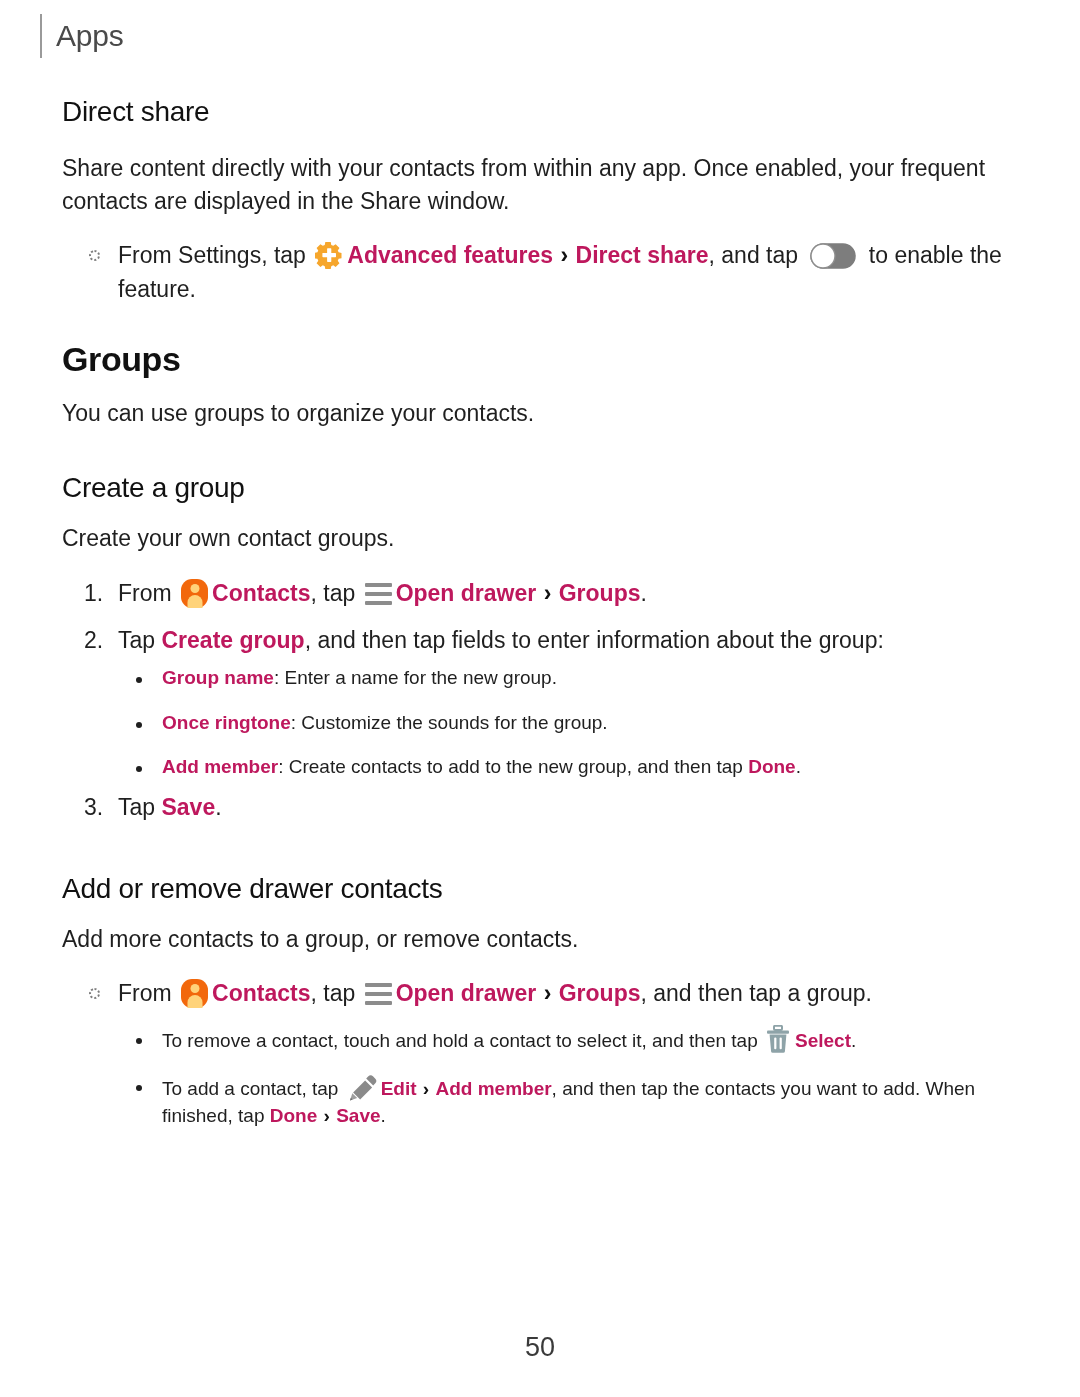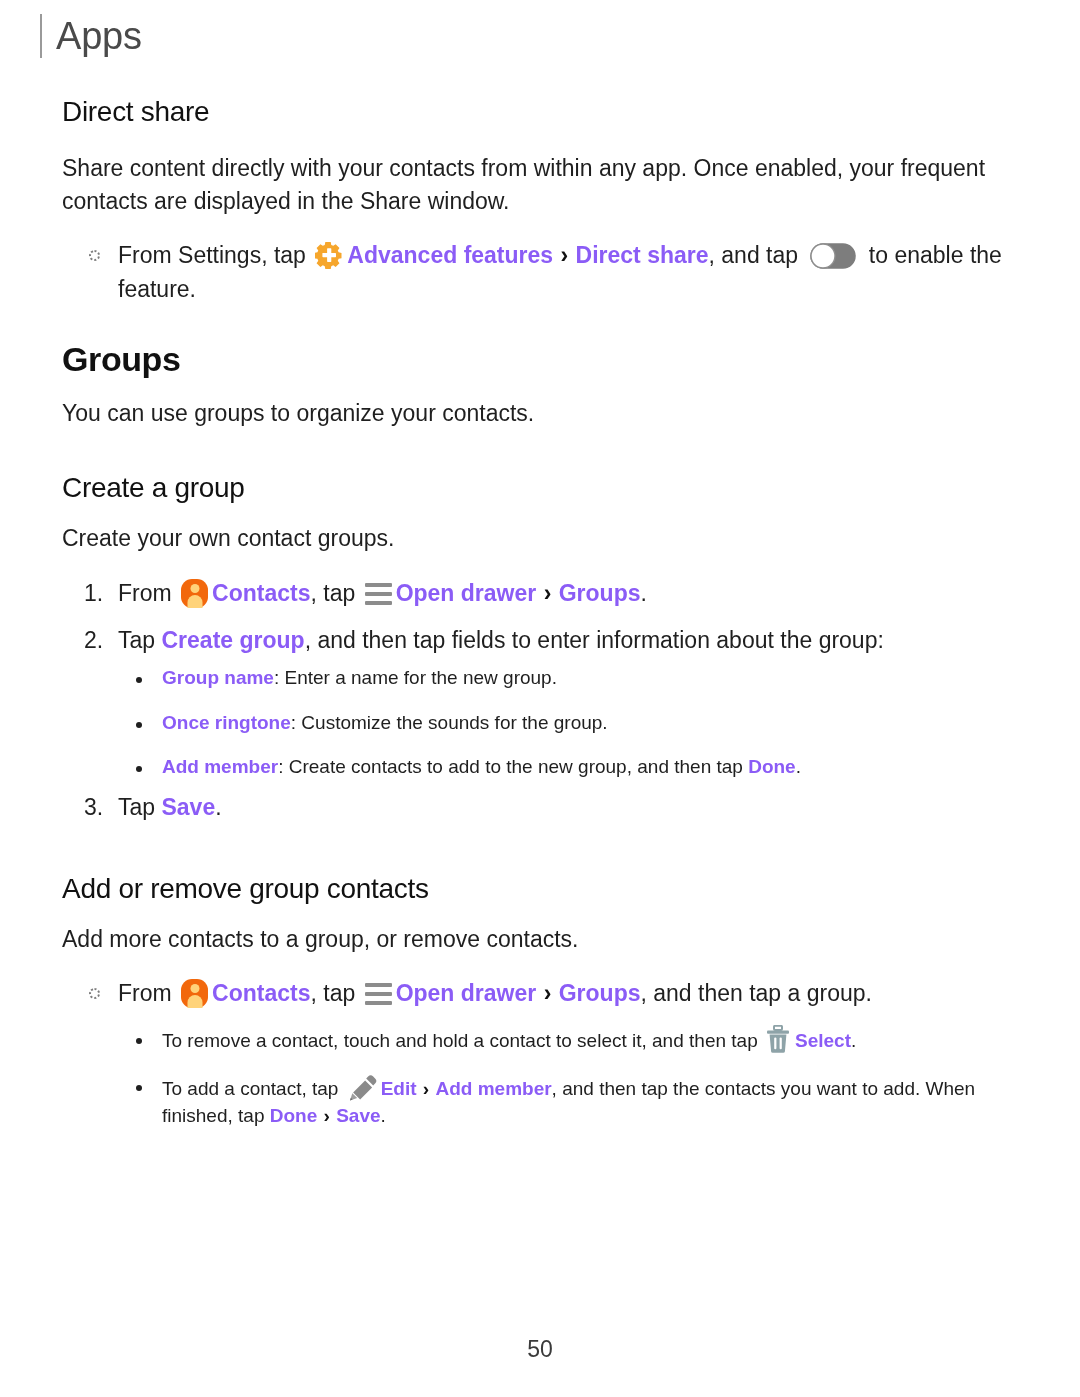--- a/index.html
+++ b/index.html
@@ -33,21 +33,21 @@
     height: 44px;
   }
   .header-rule {
     width: 2px;
     height: 44px;
     background: #9a9a9a;
     margin-right: 14px;
   }
   .header-title {
     font-family: "Liberation Sans", sans-serif;
-    font-size: 38px;
+    font-size: 30px;
     font-weight: 400;
     color: #4a4a4a;
     letter-spacing: -0.2px;
     line-height: 1;
   }
 
   
   .content {
     position: absolute;
     top: 96px;
@@ -150,21 +150,21 @@
     left: 18px;
     top: 13px;
     width: 6px;
     height: 6px;
     border-radius: 50%;
     background: #1f1f1f;
   }
 
   b, .b {
     font-weight: 700;
-    color: #8b5cf6;
+    color: #be185d;
   }
   .chev {
     font-weight: 700;
     color: #111111;
     padding: 0 1px;
   }
 
   
   .ic {
     display: inline-block;
@@ -232,21 +232,21 @@
   .ic-pencil { width: 30px; height: 30px; vertical-align: -7px; }
 
   
   .page-number {
     position: absolute;
     bottom: 34px;
     left: 0;
     width: 1080px;
     text-align: center;
     font-family: "Liberation Sans", sans-serif;
-    font-size: 23px;
+    font-size: 27px;
     color: #3a3a3a;
   }
 </style>
 </head>
 <body>
 
 <div class="page">
 
   <div class="running-header">
     <div class="header-rule"></div>
@@ -313,21 +313,21 @@
       </li>
 
       <li class="num-item">
         <span class="num-marker">3.</span>
         <span>Tap </span><b class="b">Save</b><span>.</span>
       </li>
     </ol>
 
     <div class="spacer-lg"></div>
 
-    <h2 class="sec-title" style="margin-bottom:18px;">Add or remove group contacts</h2>
+    <h2 class="sec-title" style="margin-bottom:18px;">Add or remove drawer contacts</h2>
     <p class="body">Add more contacts to a group, or remove contacts.</p>
 
     <ul class="hollow-list">
       <li class="hollow-item" style="">
         <span class="hollow-bullet"></span>
         <span>From </span><span class="ic ic-contacts"></span><b class="b">Contacts</b><span>, tap </span><span class="ic ic-drawer"><span></span><span></span><span></span></span><b class="b">Open drawer</b>
         <span class="chev">›</span>
         <b class="b">Groups</b><span>, and then tap a group.</span>
 
         <ul class="sub-dot-list" style="margin-top:14px;">

